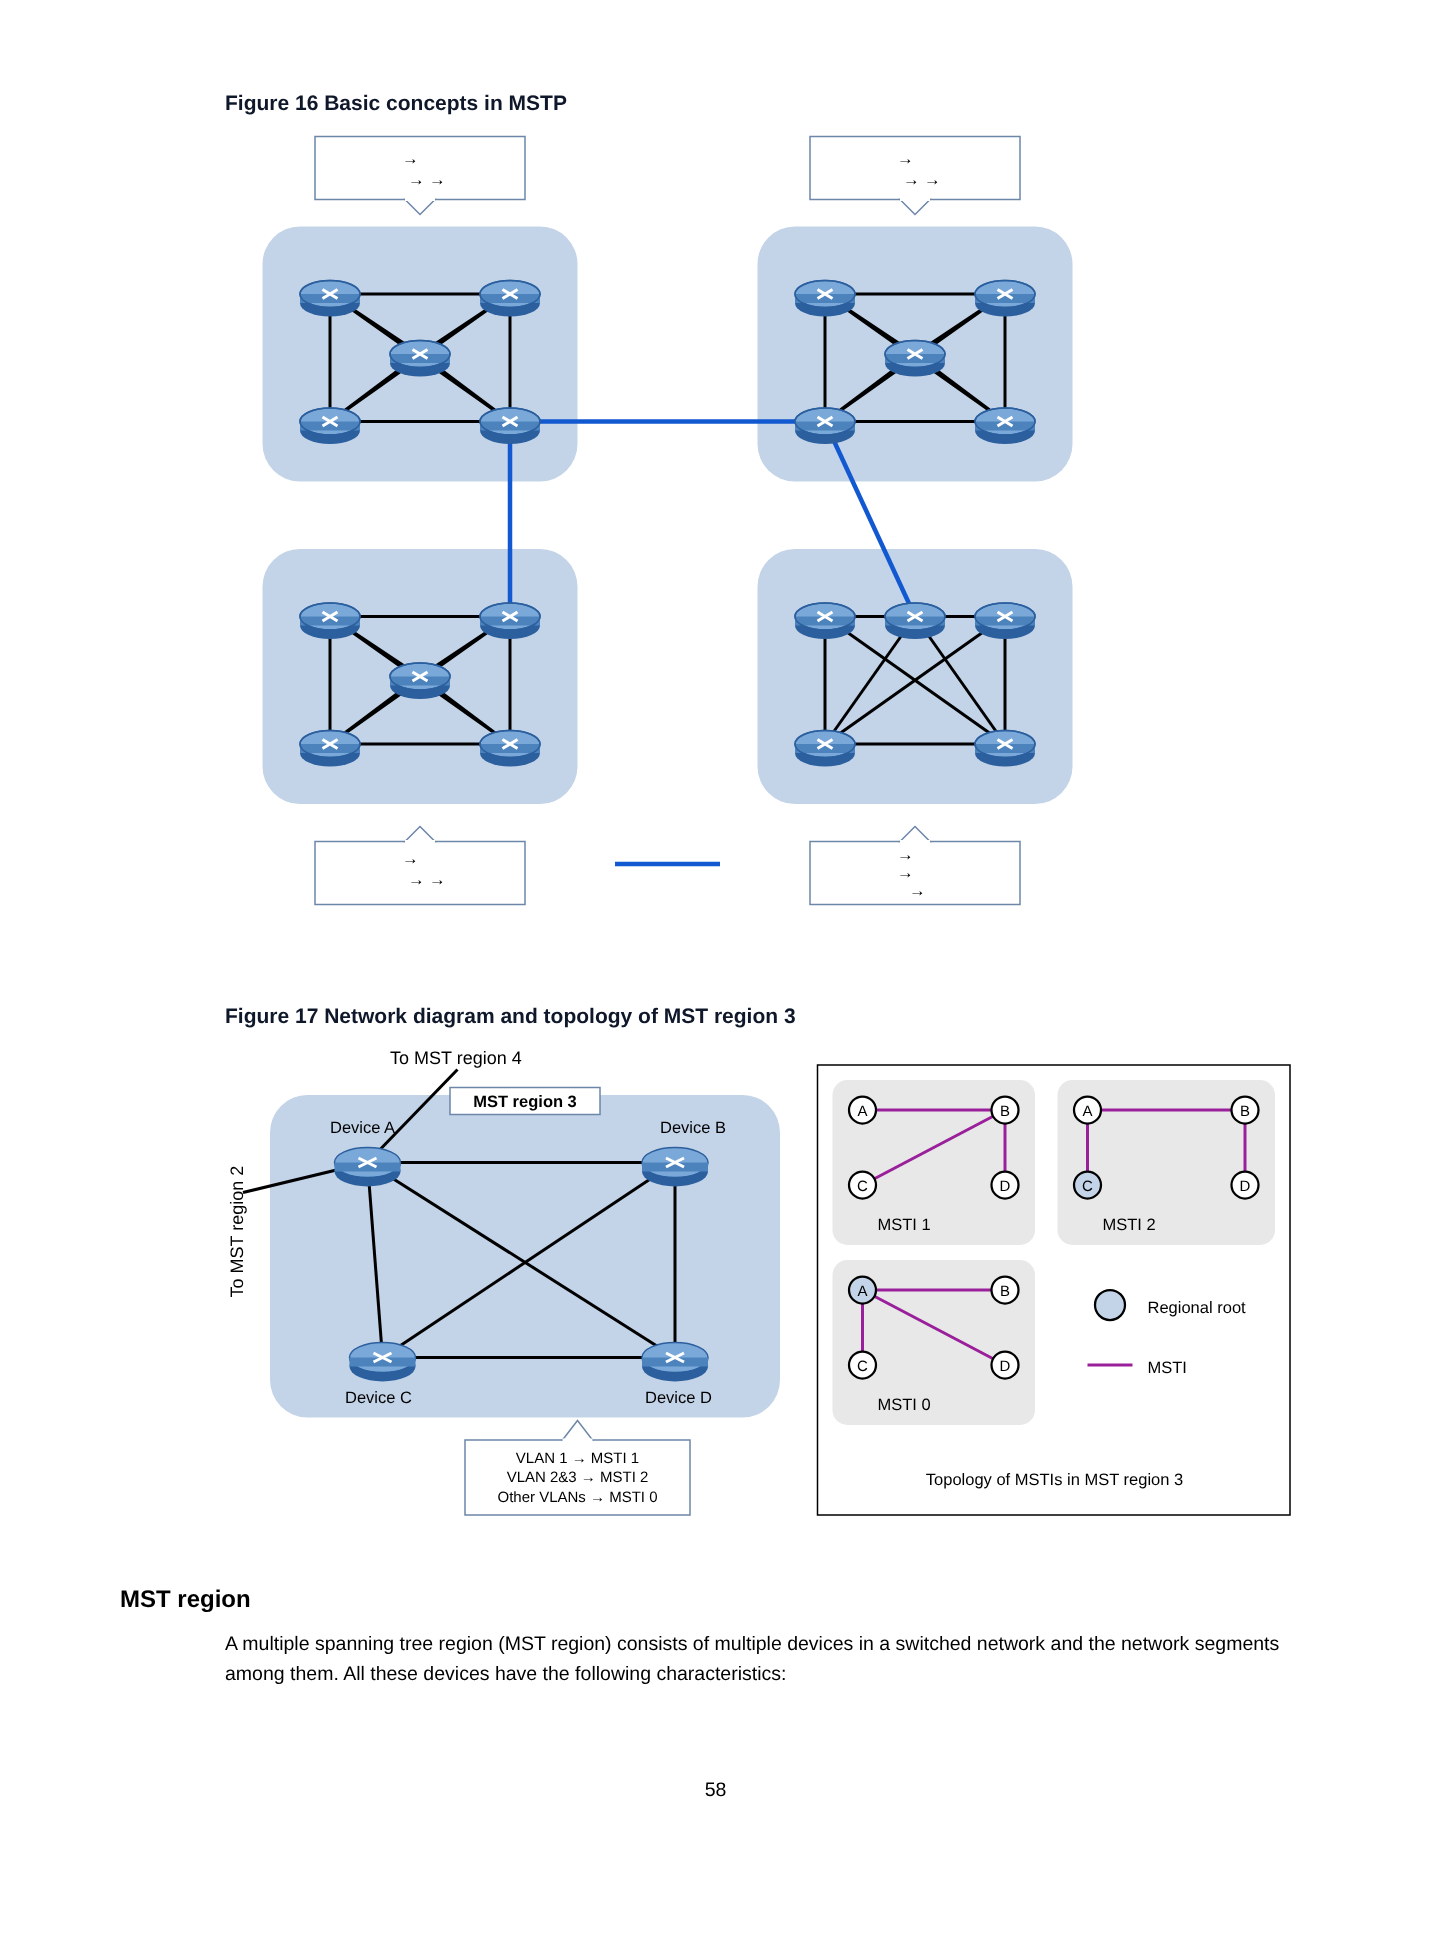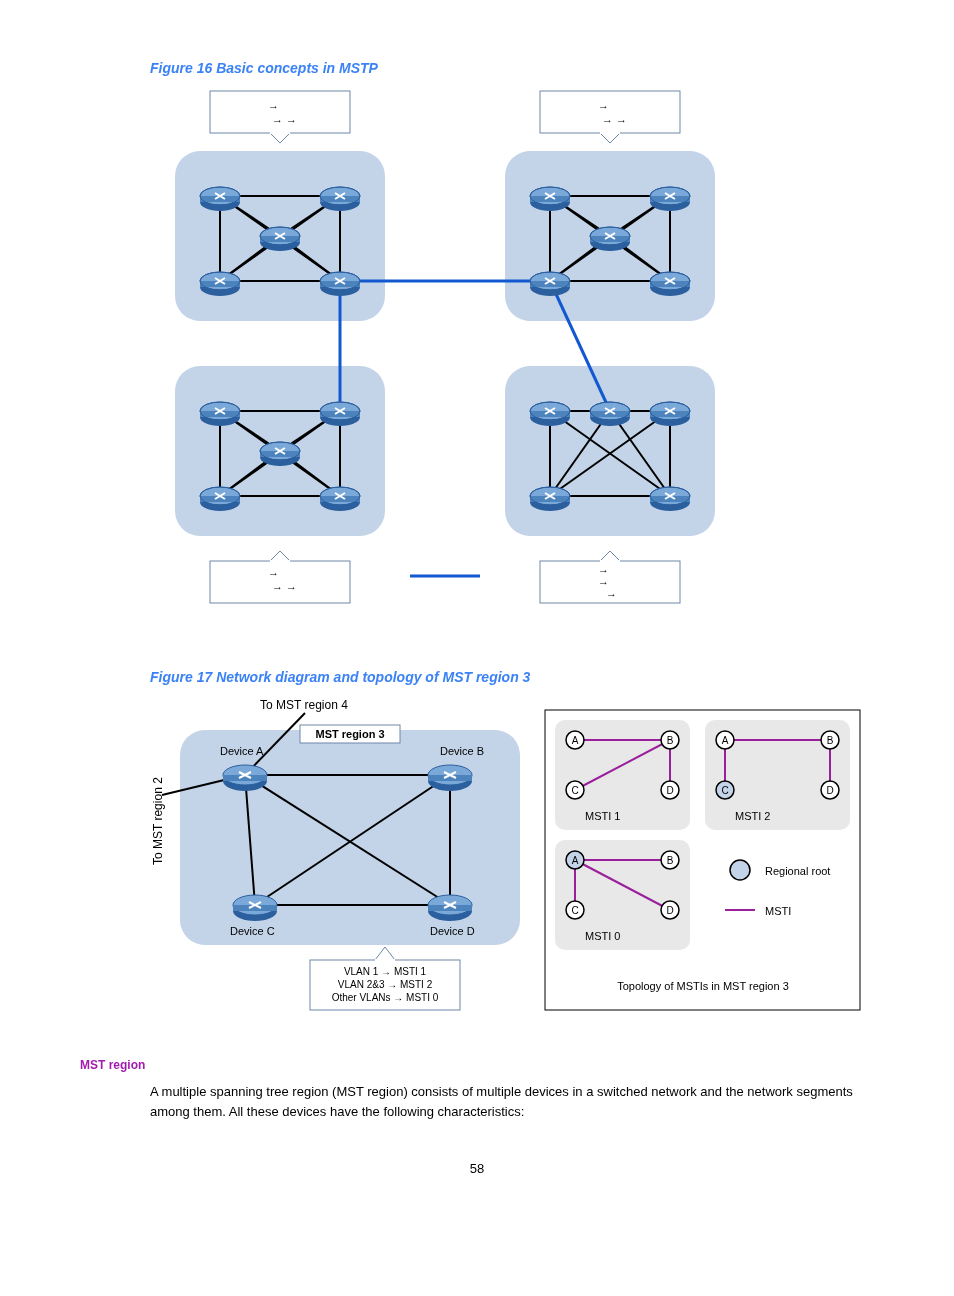--- a/index.html
+++ b/index.html
@@ -6,30 +6,29 @@
     font-family: Arial, Helvetica, sans-serif;
     font-size: 13px;
     color: #000;
     margin: 0;
     padding: 40px 80px;
     background: #fff;
     width: 954px;
     box-sizing: border-box;
   }
   .figure-title {
-    color: #3b82f6;
+    color: #0f172a;
     font-weight: bold;
     font-size: 14px;
     margin: 20px 0 10px 70px;
-    font-style: italic;
   }
   .section-title {
-    color: #a21caf;
+    color: #000000;
     font-weight: bold;
-    font-size: 12px;
+    font-size: 16px;
     margin: 30px 0 10px 0;
   }
   .body-text {
     margin: 0 0 10px 70px;
     line-height: 1.5;
   }
   ul.bullets {
     list-style: none;
     margin: 0 0 0 90px;
     padding: 0;
@@ -43,21 +42,21 @@
     margin-right: 18px;
     font-size: 10px;
     position: relative;
     top: -1px;
   }
   .diagram-container {
     margin-left: 70px;
   }
   .page-num {
     text-align: center;
-    margin-top: 40px;
+    margin-top: 60px;
     font-size: 13px;
   }
   svg text { font-family: Arial, Helvetica, sans-serif; }
 </style>
 </head>
 <body>
 
 <div class="figure-title">Figure 16 Basic concepts in MSTP</div>
 <div class="diagram-container">
 <svg width="600" height="560" viewBox="0 0 600 560">

